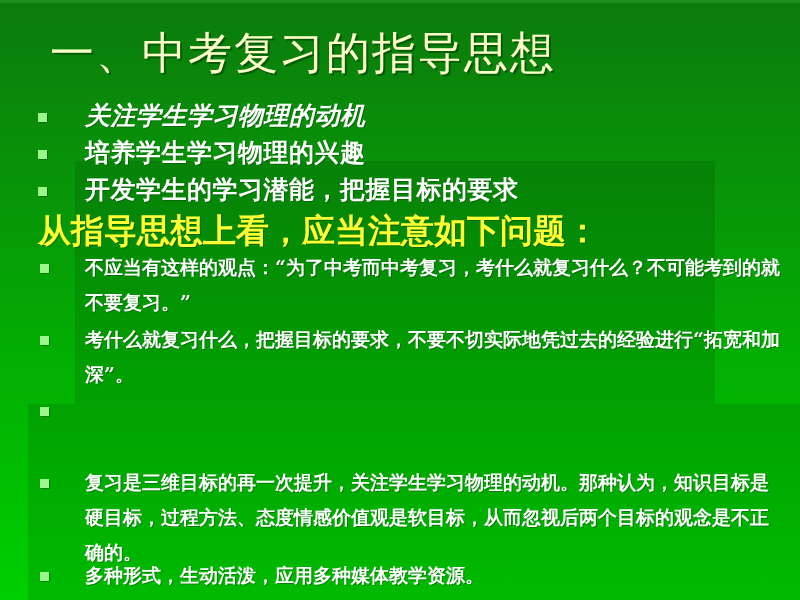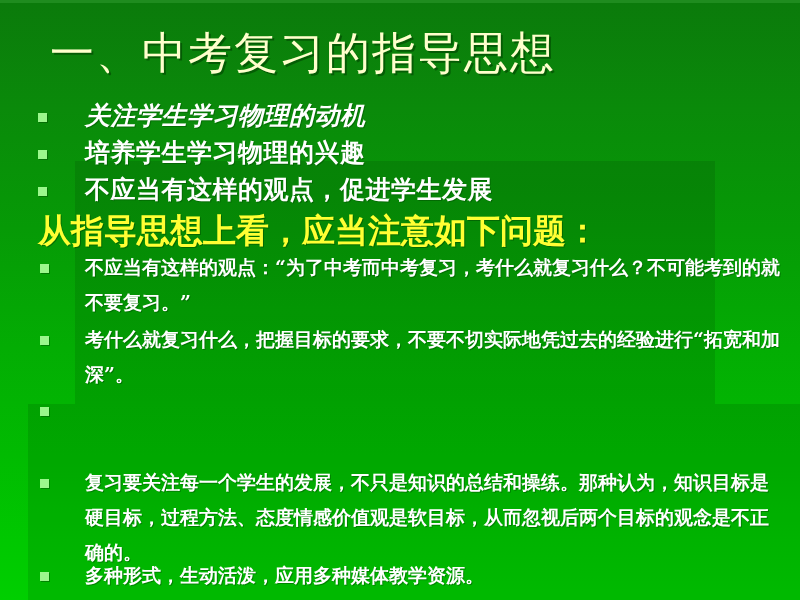--- a/index.html
+++ b/index.html
@@ -120,32 +120,32 @@
 
     <div id="title">一、中考复习的指导思想</div>
 
     <div class="bullet" style="left:38px; top:113px;"></div>
     <div class="para lvl1" style="top:98px;font-style:italic;">关注学生学习物理的动机</div>
 
     <div class="bullet" style="left:38px; top:150px;"></div>
     <div class="para lvl1" style="top:135px;">培养学生学习物理的兴趣</div>
 
     <div class="bullet" style="left:38px; top:187px;"></div>
-    <div class="para lvl1" style="top:172px;">不应当有这样的观点，促进学生发展</div>
+    <div class="para lvl1" style="top:172px;">开发学生的学习潜能，把握目标的要求</div>
 
     <div id="yellow-head">从指导思想上看，应当注意如下问题：</div>
 
     <div class="bullet" style="left:40px; top:264px;"></div>
     <div class="para lvl2" style="top:250px;">不应当有这样的观点：“为了中考而中考复习，考什么就复习什么？不可能考到的就不要复习。”</div>
 
     <div class="bullet" style="left:40px; top:336px;"></div>
     <div class="para lvl2" style="top:322px;">考什么就复习什么，把握目标的要求，不要不切实际地凭过去的经验进行“拓宽和加深”。</div>
 
     <div class="bullet" style="left:40px; top:407px;"></div>
 
     <div class="bullet" style="left:40px; top:479px;"></div>
-    <div class="para lvl2" style="top:465px;">复习要关注每一个学生的发展，不只是知识的总结和操练。那种认为，知识目标是硬目标，过程方法、态度情感价值观是软目标，从而忽视后两个目标的观念是不正确的。</div>
+    <div class="para lvl2" style="top:465px;">复习是三维目标的再一次提升，关注学生学习物理的动机。那种认为，知识目标是硬目标，过程方法、态度情感价值观是软目标，从而忽视后两个目标的观念是不正确的。</div>
 
     <div class="bullet" style="left:40px; top:572px;"></div>
     <div class="para lvl2" style="top:558px;">多种形式，生动活泼，应用多种媒体教学资源。</div>
 
   </div>
 </div>
 
 </body></html>

